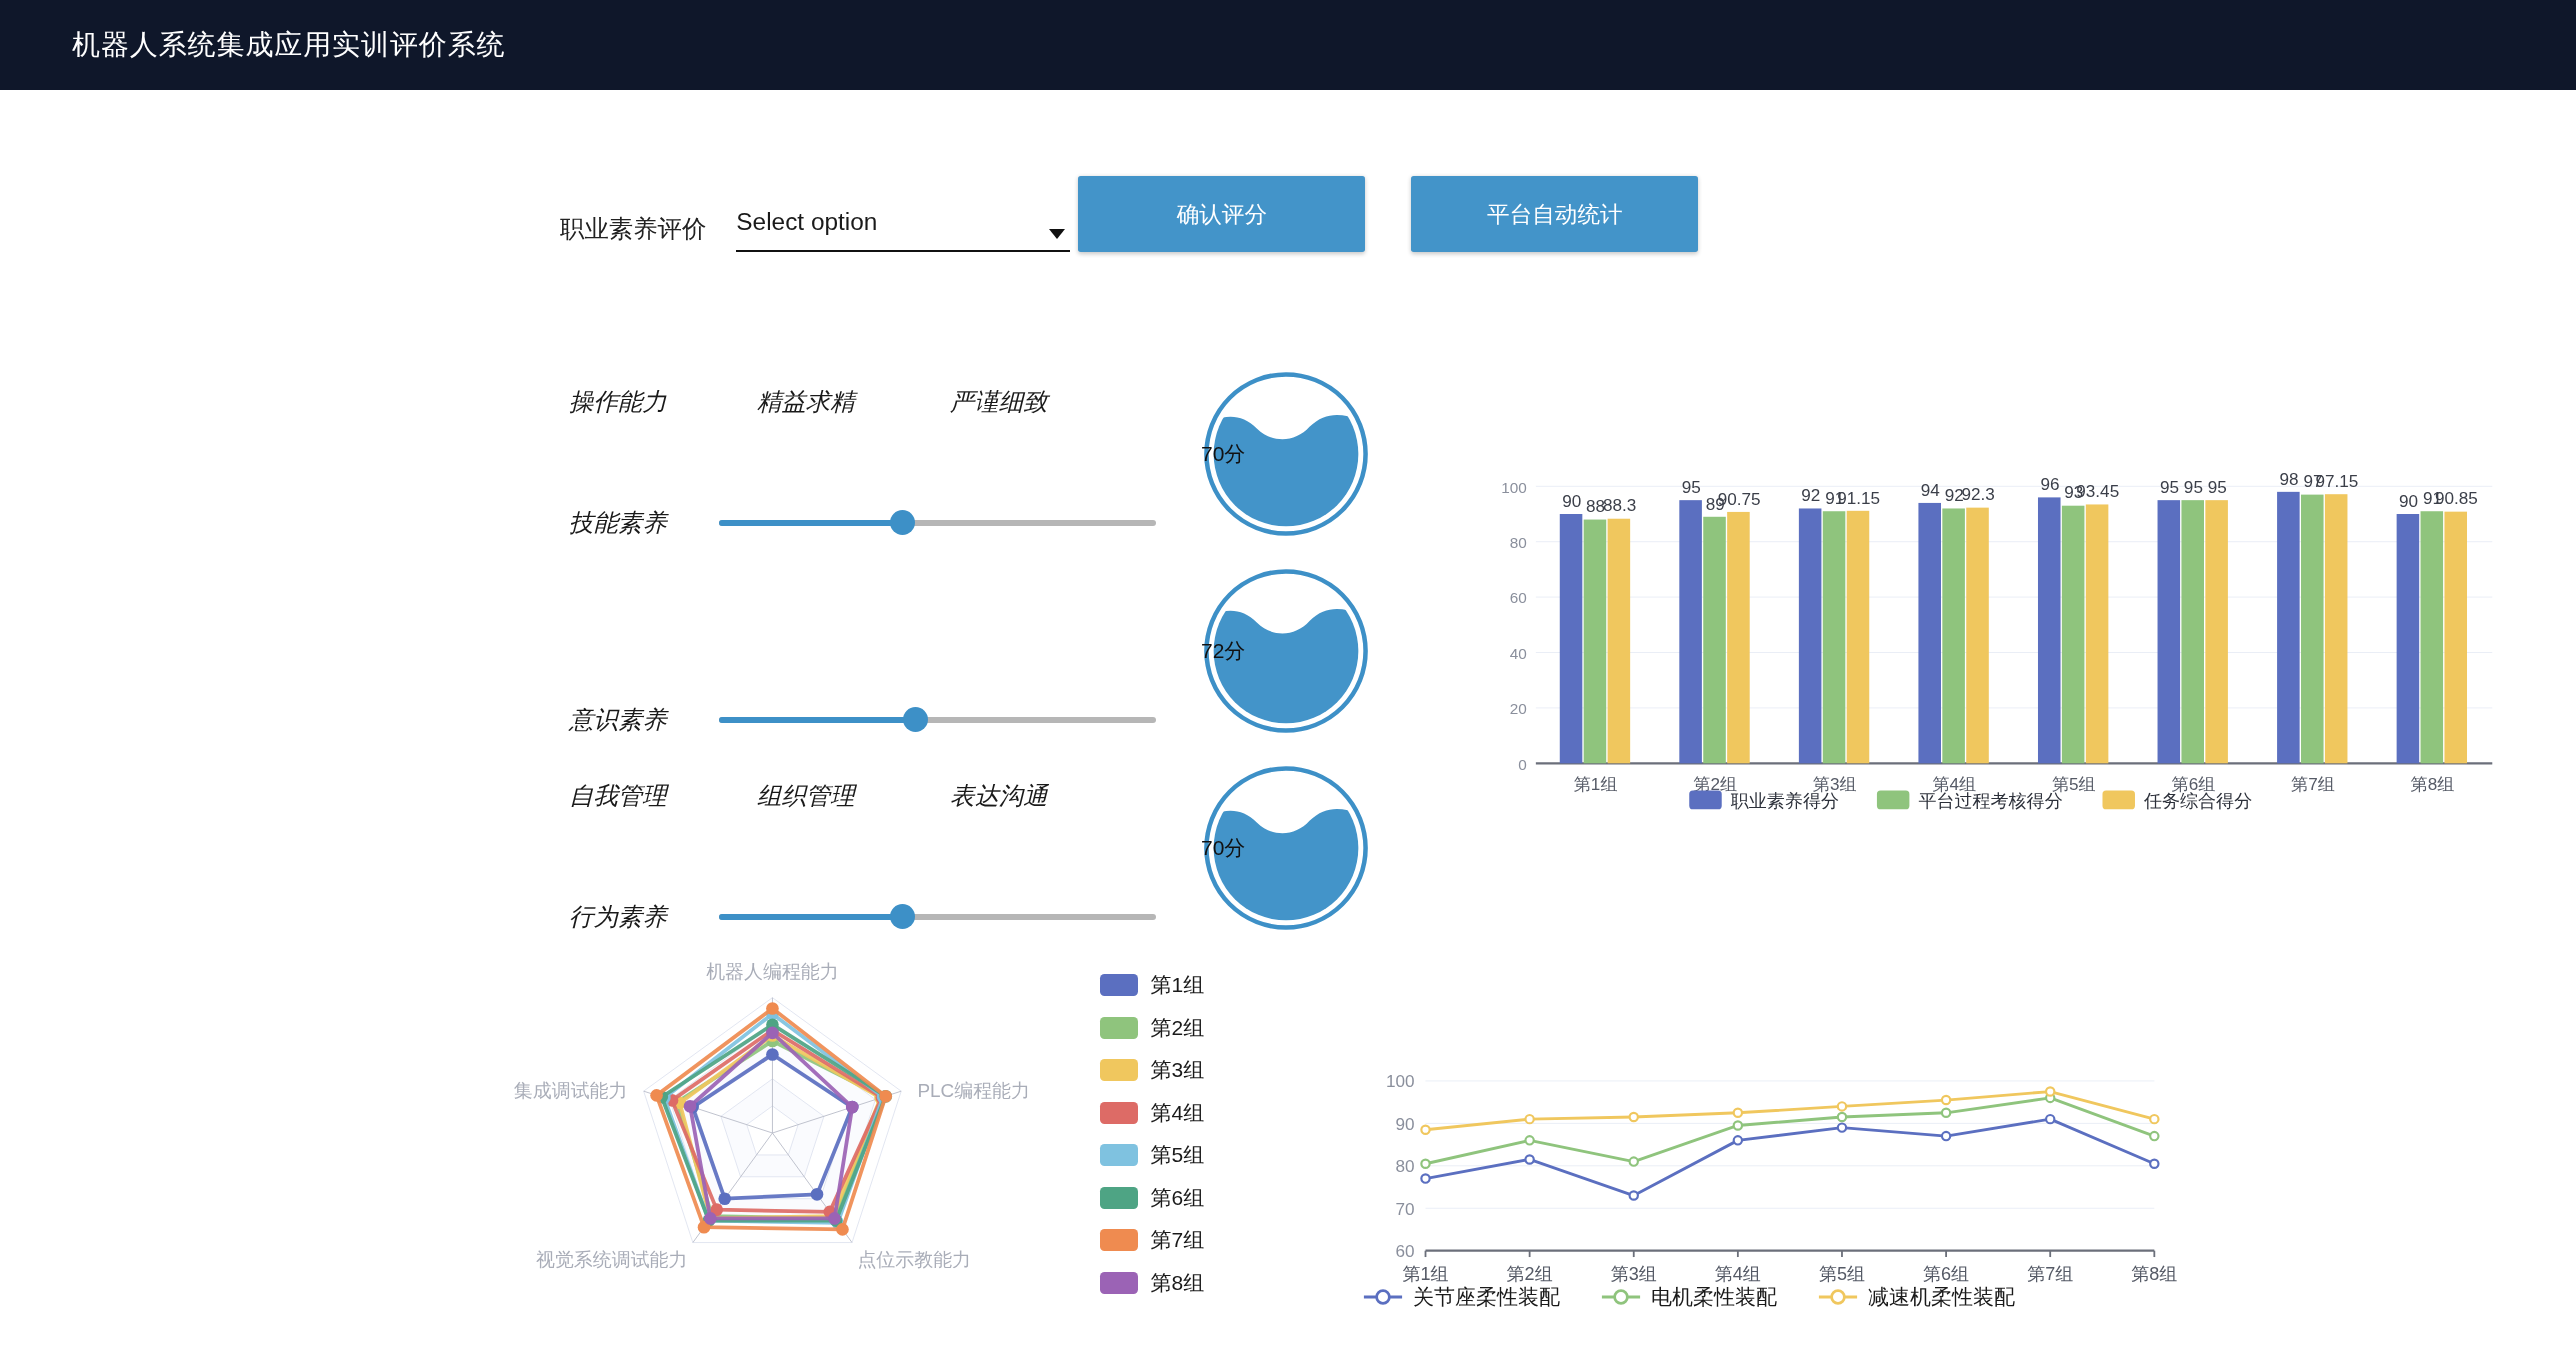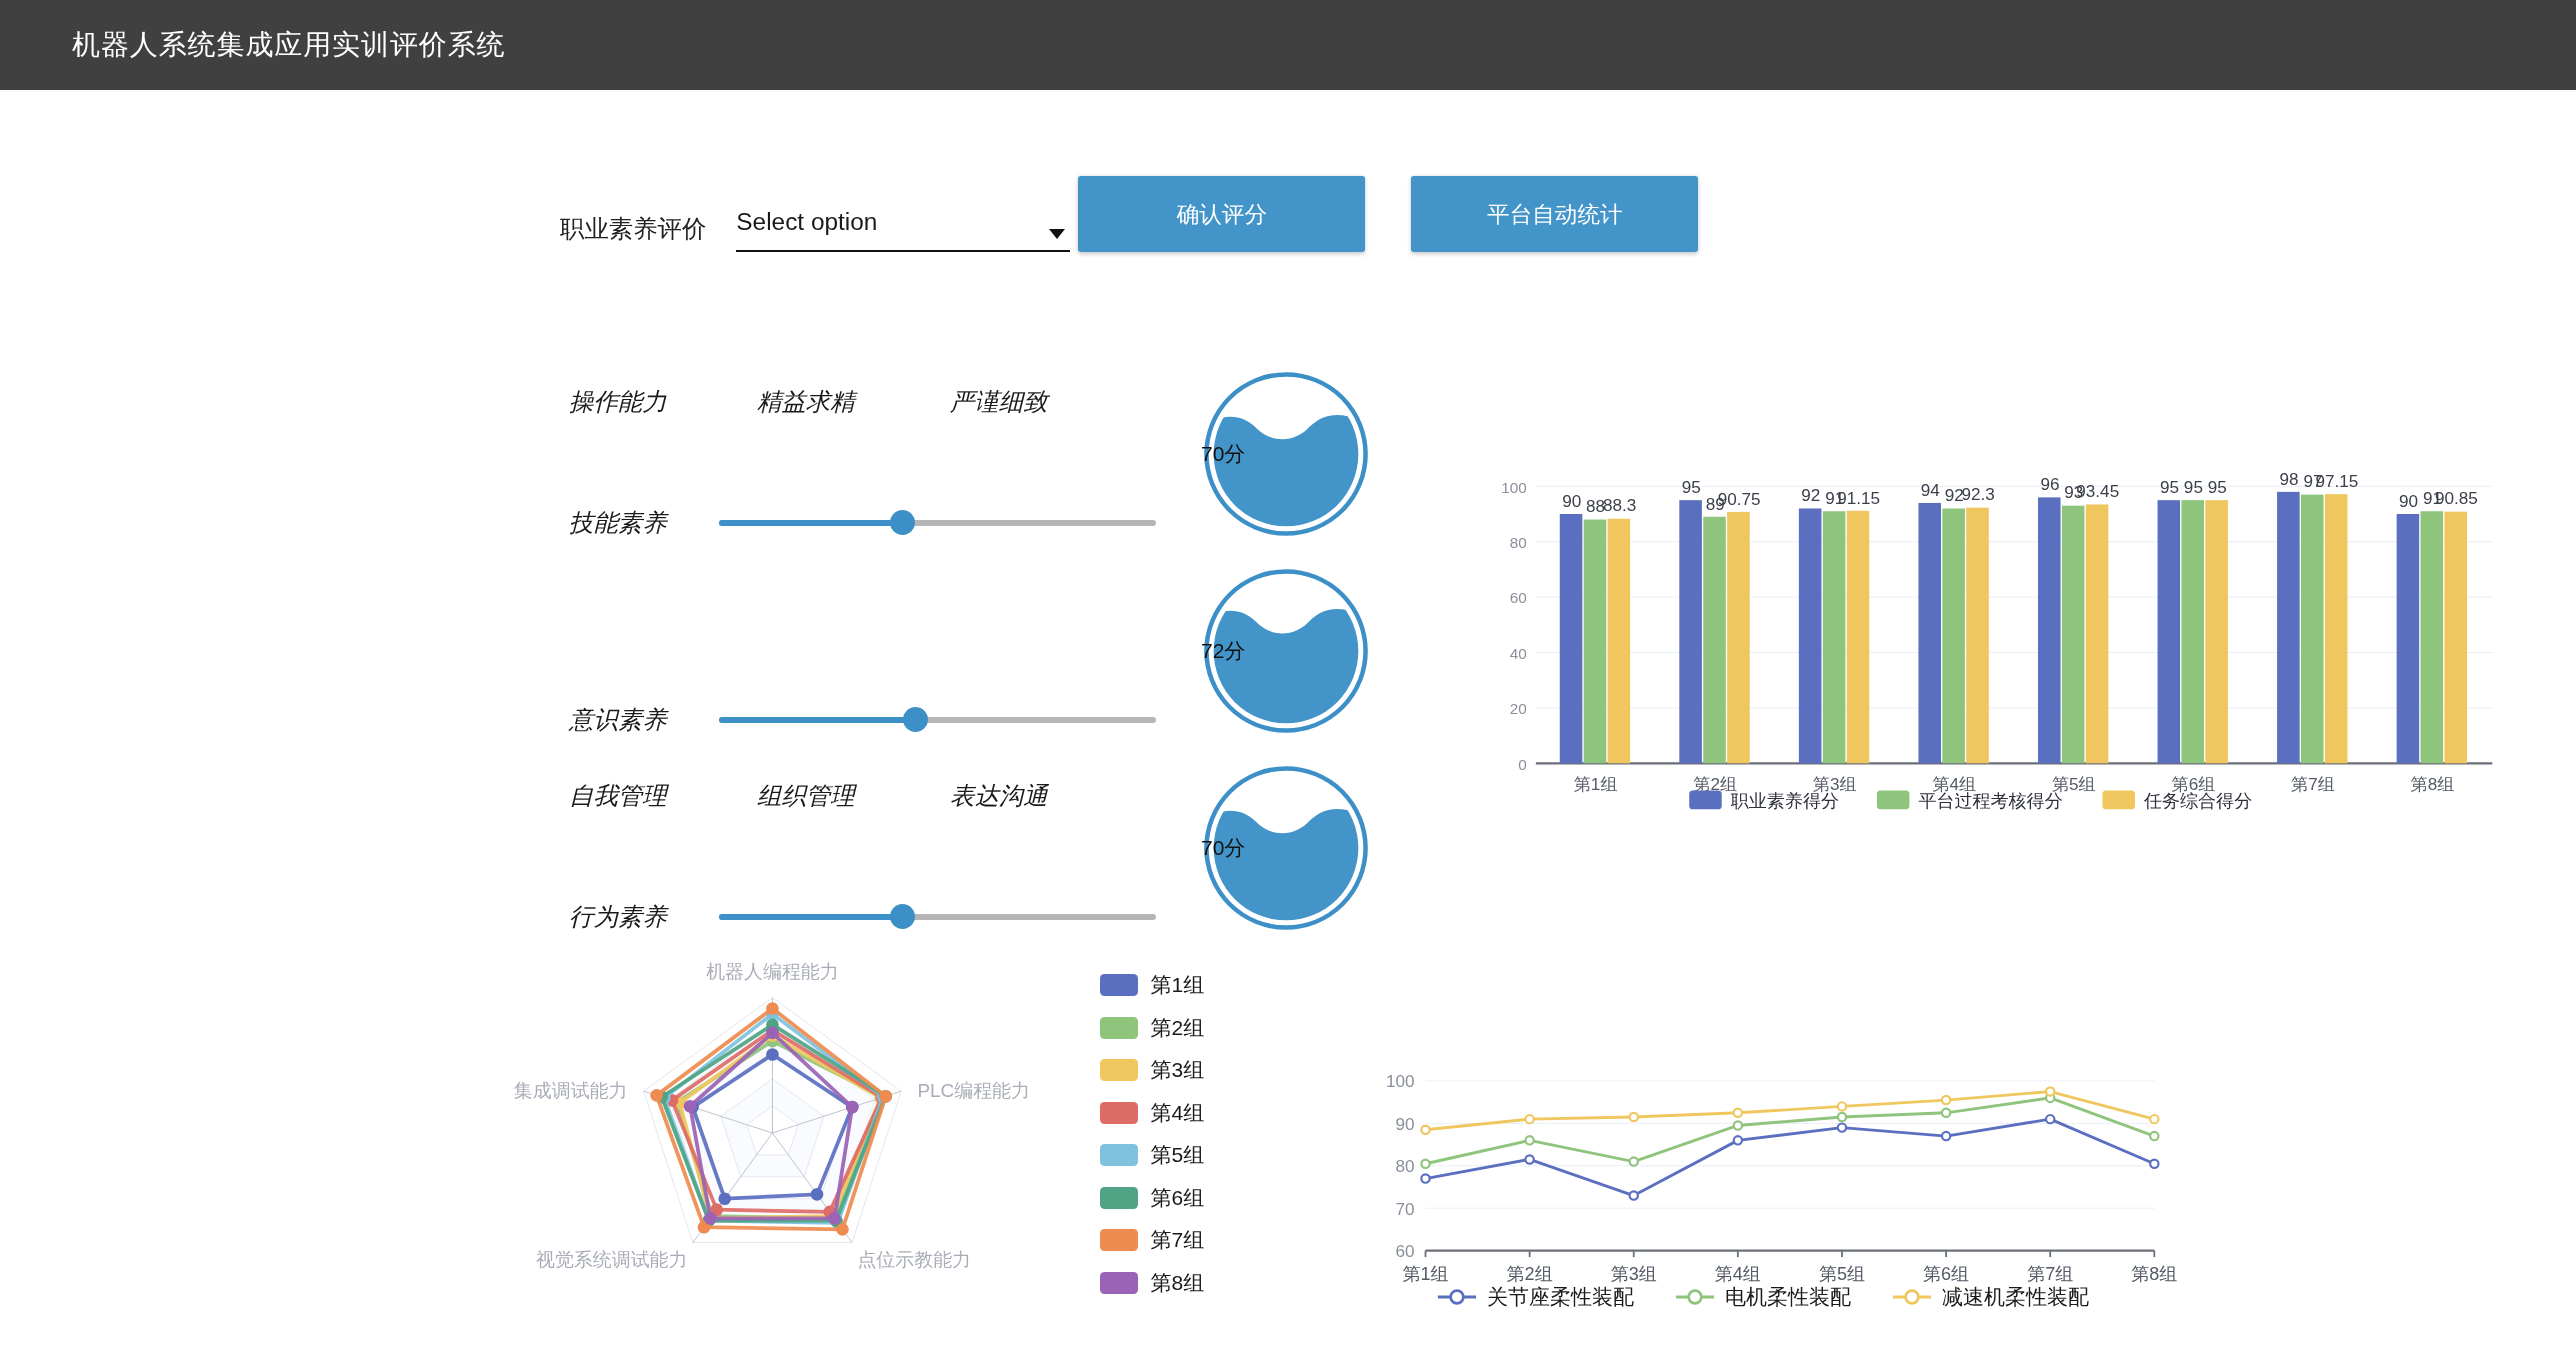--- a/index.html
+++ b/index.html
@@ -9,21 +9,21 @@
     background: #ffffff;
     font-family: "Liberation Sans", "DejaVu Sans", sans-serif;
     overflow: hidden;
     position: relative;
   }
 
   
   #app-header {
     position: absolute; left:0; top:0;
     width: 2576px; height: 90px;
-    background: #404040;
+    background: #0f172a;
     display: flex; align-items: center;
   }
   #app-title {
     color: #ffffff;
     font-size: 28px;
     letter-spacing: 0.9px;
     margin-left: 72px;
     font-weight: 400;
   }
 
@@ -116,21 +116,21 @@
     position: absolute; left: 1100px; top: 971px;
     display: flex; flex-direction: column; gap: 14.5px;
   }
   .rl-item { display:flex; align-items:center; gap: 12.6px; }
   .rl-swatch { width: 38px; height: 22px; border-radius: 4.5px; }
   .rl-label { font-size: 21px; color: #1a1a1a; }
 
   
   #line-chart { position: absolute; left: 1355px; top: 1043px; width: 831px; height: 289px; }
 
-  .cl-legend { position: absolute; left: 1436px; top: 1283px; display:flex; align-items:center; gap: 40px; font-family: Liberation Mono, monospace; }
+  .cl-legend { position: absolute; left: 1362px; top: 1283px; display:flex; align-items:center; gap: 40px; font-family: Liberation Mono, monospace; }
   .cl-item { display:flex; align-items:center; gap: 9px; }
   .cl-label { font-size: 21px; color: #1a1a1a; }
 </style>
 </head>
 <body>
 
 <div id="app-header">
   <div id="app-title">机器人系统集成应用实训评价系统</div>
 </div>
 

